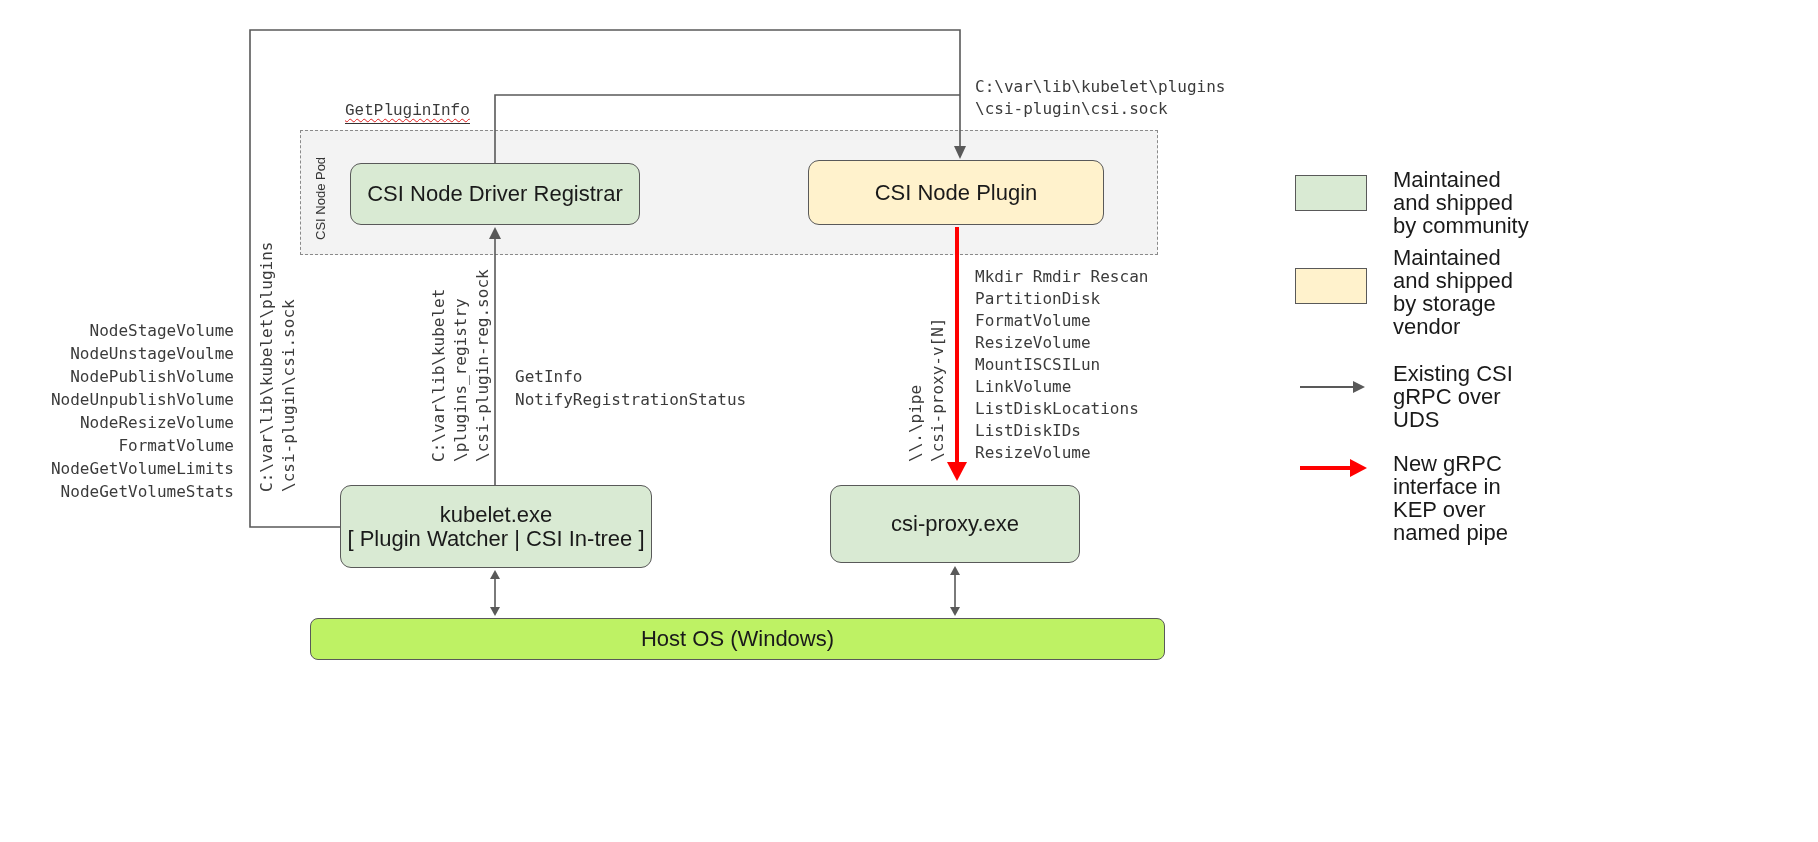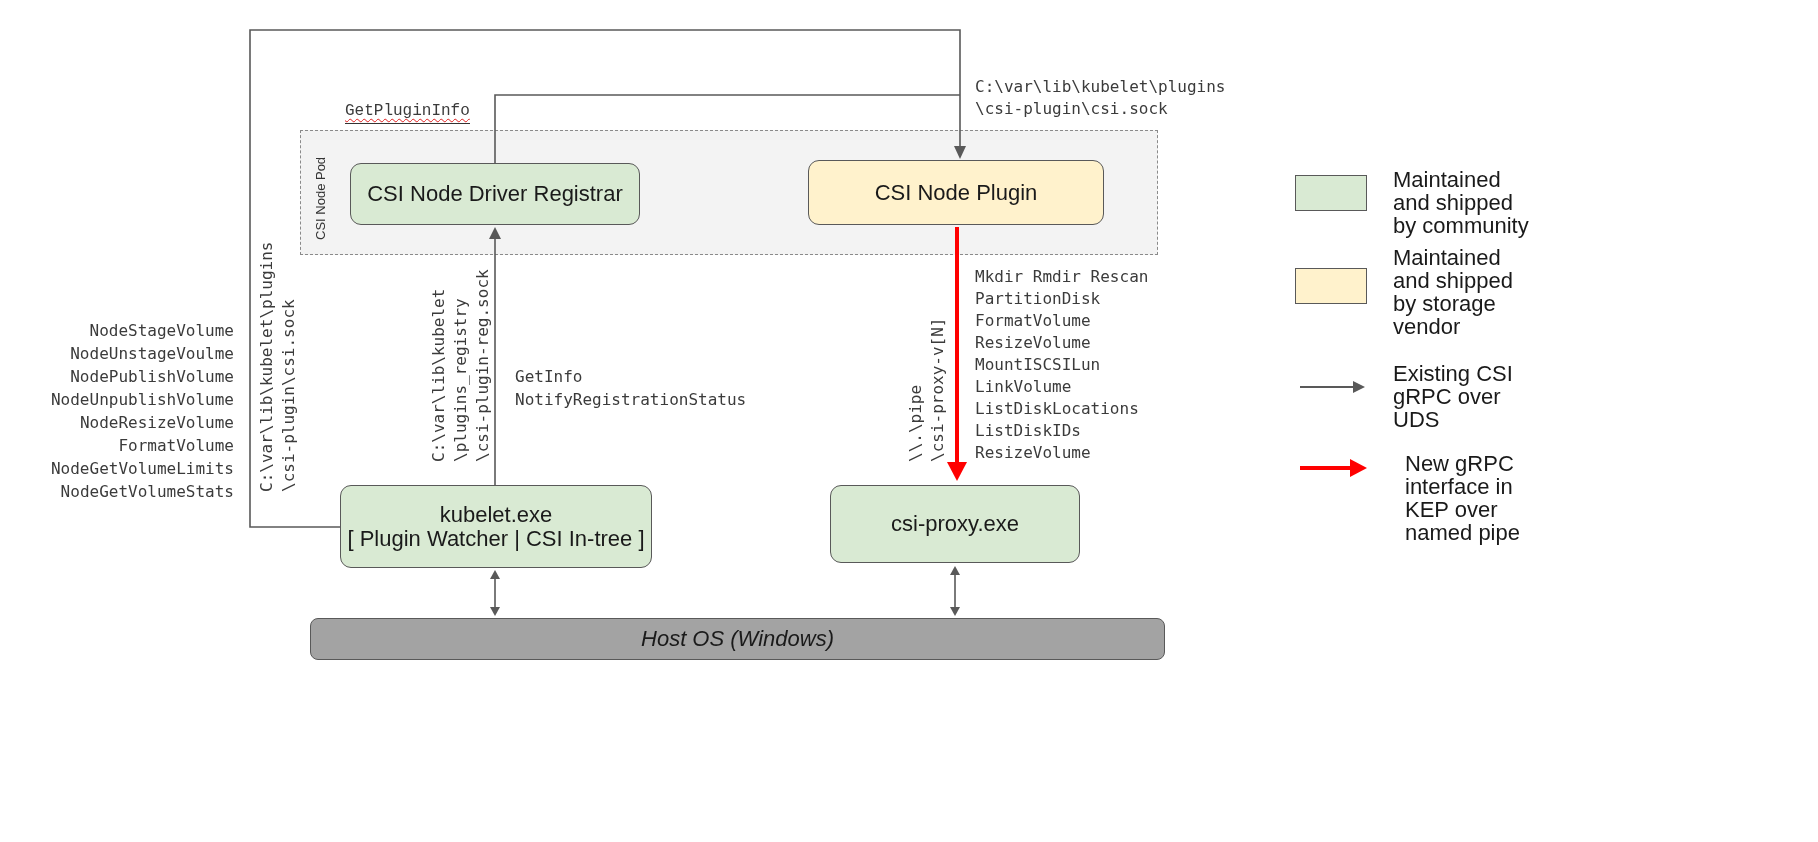--- a/index.html
+++ b/index.html
@@ -10,21 +10,21 @@
     color:#1a1a1a;
   }
   .mono { font-family:"DejaVu Sans Mono", monospace; font-size:16px; line-height:23px; color:#3b3b3b; }
   .box {
     position:absolute; border:1.6px solid #595959; border-radius:11px;
     display:flex; flex-direction:column; align-items:center; justify-content:center;
     font-size:22px; text-align:right; z-index:3; box-sizing:border-box;
   }
   .green  { background:#d9ead3; }
   .yellow { background:#fff2cc; }
-  .blue   { background:#a3a3a3;font-style:italic; }
+  .blue   { background:#bef264; }
   .pod {
     position:absolute; left:300px; top:130px; width:858px; height:125px;
     background:#f3f3f3; border:1.6px dashed #8a8a8a; z-index:1; box-sizing:border-box;
   }
   .rot {
     position:absolute; transform:rotate(-90deg); transform-origin:0 0;
     white-space:nowrap; z-index:4;
   }
   .rot div { line-height:22px; }
   svg.layer { position:absolute; left:0; top:0; z-index:2; pointer-events:none; }
@@ -161,15 +161,15 @@
   </div>
 
   <div class="legend-swatch green" style="left:1295px; top:175px;"></div>
   <div class="legend-text" style="top:168px;">Maintained and shipped by community</div>
 
   <div class="legend-swatch yellow" style="left:1295px; top:268px;"></div>
   <div class="legend-text" style="top:246px;">Maintained and shipped by storage vendor</div>
 
   <div class="legend-text" style="top:362px;">Existing CSI gRPC over UDS</div>
 
-  <div class="legend-text" style="top:452px;margin-left:12px;">New gRPC interface in KEP over named pipe</div>
+  <div class="legend-text" style="top:452px;">New gRPC interface in KEP over named pipe</div>
 
 </div>
 
 </body></html>

